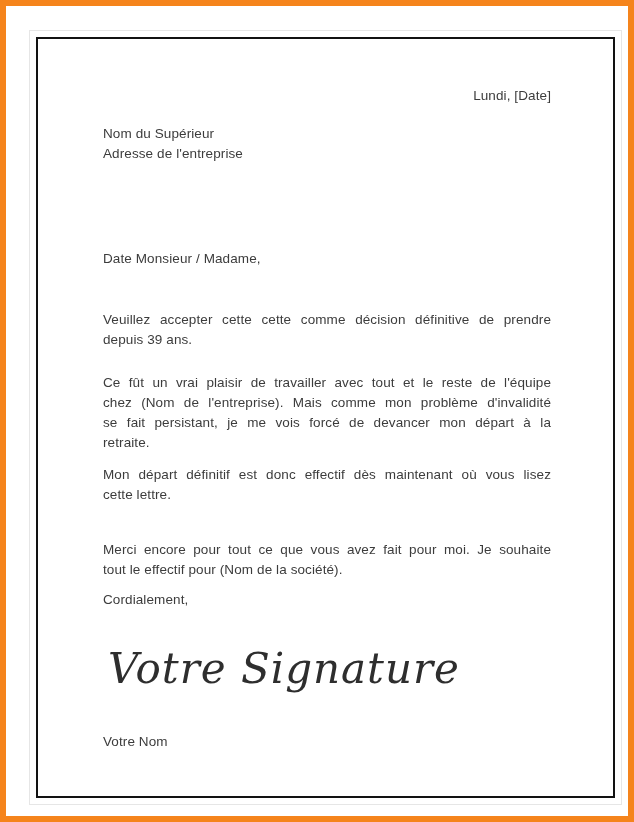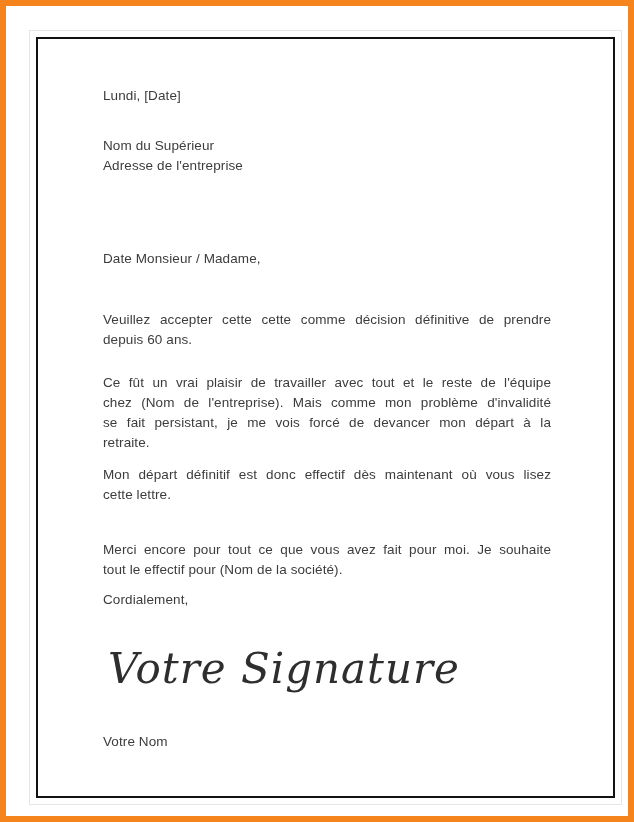--- a/index.html
+++ b/index.html
@@ -26,22 +26,22 @@
   }
   .block {
     position: absolute;
     left: 65px;
     width: 448px;
     color: #3c3c3c;
     font-size: 13.5px;
     line-height: 20px;
     letter-spacing: 0.1px;
   }
-  .date      { top: 47px;  }
-  .recipient { top: 97px;  }
+  .date      { top: 47px;  text-align: right; }
+  .recipient { top: 85px;  }
   .salutation{ top: 210px; }
   .p1        { top: 271px; }
   .p2        { top: 334px; }
   .p3        { top: 426px; }
   .p4        { top: 501px; }
   .closing   { top: 551px; }
   .line.just {
     text-align: justify;
     text-align-last: justify;
   }
@@ -68,21 +68,21 @@
 
     <div class="block recipient">
       <div class="line">Nom du Supérieur</div>
       <div class="line">Adresse de l'entreprise</div>
     </div>
 
     <div class="block salutation">Date Monsieur / Madame,</div>
 
     <div class="block p1">
       <div class="line just">Veuillez accepter cette cette comme décision définitive de prendre</div>
-      <div class="line">depuis 60 ans.</div>
+      <div class="line">depuis 39 ans.</div>
     </div>
 
     <div class="block p2">
       <div class="line just">Ce fût un vrai plaisir de travailler avec tout et le reste de l'équipe</div>
       <div class="line just">chez (Nom de l'entreprise). Mais comme mon problème d'invalidité</div>
       <div class="line just">se fait persistant, je me vois forcé de devancer mon départ à la</div>
       <div class="line">retraite.</div>
     </div>
 
     <div class="block p3">

